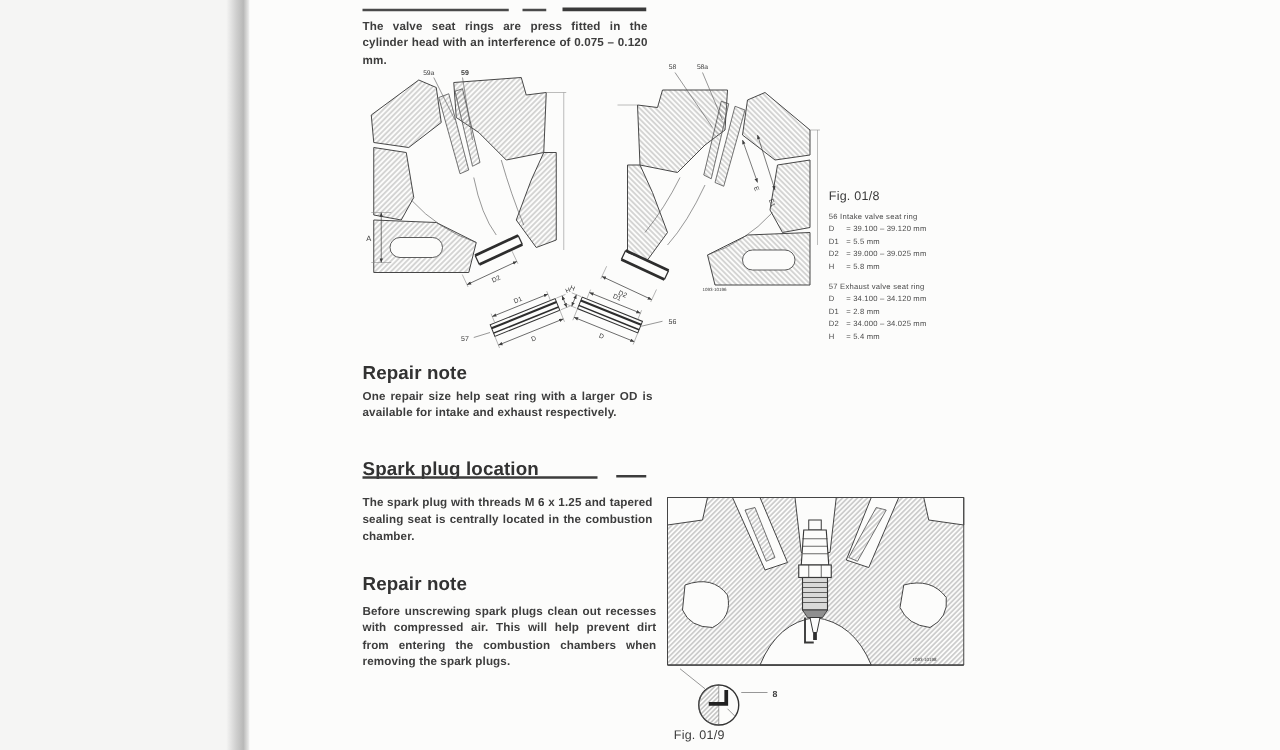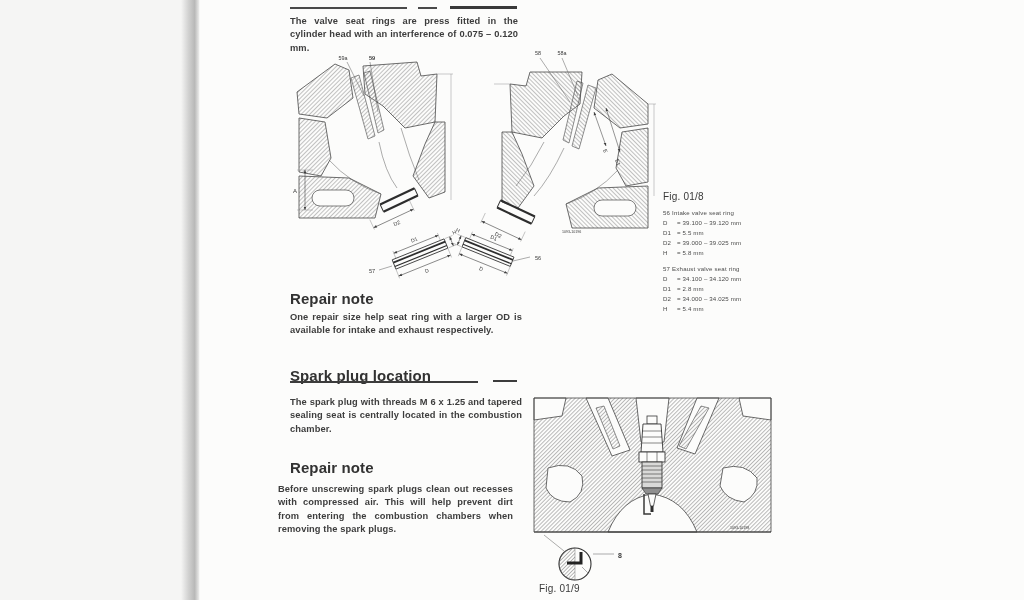--- a/index.html
+++ b/index.html
@@ -17,21 +17,21 @@
   .abs{position:absolute;}
   .rule{background:#4a4a4a;}
   .para{
     font-size:9.3px;line-height:13.4px;color:#3d3d3d;text-align:justify;
     letter-spacing:.1px;
     font-weight:bold;
   }
   .heading{font-size:15px;font-weight:bold;color:#323232;letter-spacing:.1px;}
   .fig-caption{font-size:10px;color:#3a3a3a;letter-spacing:.2px;}
   .specs{width:130px;color:#4b4b4b;}
-  .specs .cap{font-size:10px;color:#383838;margin-bottom:7px;margin-top:39px;}
+  .specs .cap{font-size:10px;color:#383838;margin-bottom:7px;}
   .specs .title{font-size:6.1px;margin-bottom:2.5px;letter-spacing:.2px;}
   .specs .rows{display:grid;grid-template-columns:14px 1fr;row-gap:3.2px;font-size:6.1px;letter-spacing:.15px;}
   .specs .grp2{margin-top:9px;}
   svg text{font-family:"Liberation Sans",sans-serif;fill:#3a3a3a;}
   .metal{fill:url(#hl);stroke:#474747;stroke-width:.8;stroke-linejoin:round;}
   .metal2{fill:url(#hr);stroke:#474747;stroke-width:.8;stroke-linejoin:round;}
   .metal3{fill:url(#hp);stroke:#454545;stroke-width:.8;stroke-linejoin:round;}
   .thin{stroke:#5a5a5a;stroke-width:.5;fill:none;}
   .ext{stroke:#8a8a8a;stroke-width:.45;fill:none;}
   .dim{stroke:#3f3f3f;stroke-width:.55;fill:none;}
@@ -231,21 +231,21 @@
 
 <div class="abs heading" style="left:290px;top:290px;">Repair note</div>
 <div class="abs para" style="left:290px;top:311px;width:232px;">One repair size help seat ring with a larger OD is available for intake and exhaust respectively.</div>
 
 <div class="abs heading" style="left:290px;top:367px;text-align:right;">Spark plug location</div>
 <div class="abs rule" style="left:290px;top:381px;width:188px;height:1.5px;background:#3c3c3c;"></div>
 <div class="abs rule" style="left:493px;top:380px;width:24px;height:2px;background:#3c3c3c;"></div>
 <div class="abs para" style="left:290px;top:396px;width:232px;">The spark plug with threads M 6 x 1.25 and tapered sealing seat is centrally located in the combustion chamber.</div>
 
 <div class="abs heading" style="left:290px;top:459px;">Repair note</div>
-<div class="abs para" style="left:278px;top:483px;width:235px;">Before unscrewing spark plugs clean out recesses with compressed air. This will help prevent dirt from entering the combustion chambers when removing the spark plugs.</div>
+<div class="abs para" style="left:290px;top:483px;width:235px;">Before unscrewing spark plugs clean out recesses with compressed air. This will help prevent dirt from entering the combustion chambers when removing the spark plugs.</div>
 
 <svg class="abs" style="left:530px;top:390px;" width="245" height="150" viewBox="0 0 245 150">
   <defs>
     <pattern id="hp" patternUnits="userSpaceOnUse" width="2.8" height="2.8" patternTransform="rotate(45)">
       <line x1="1.4" y1="0" x2="1.4" y2="2.8" stroke="#838383" stroke-width=".55"></line>
     </pattern>
   </defs>
   <path class="metal3" fill-rule="evenodd" d="M4,8 L241,8 L241,142 L4,142 Z
     M4,8 L36,8 L32,26 L4,30 Z
     M209,8 L241,8 L241,30 L213,26 Z

